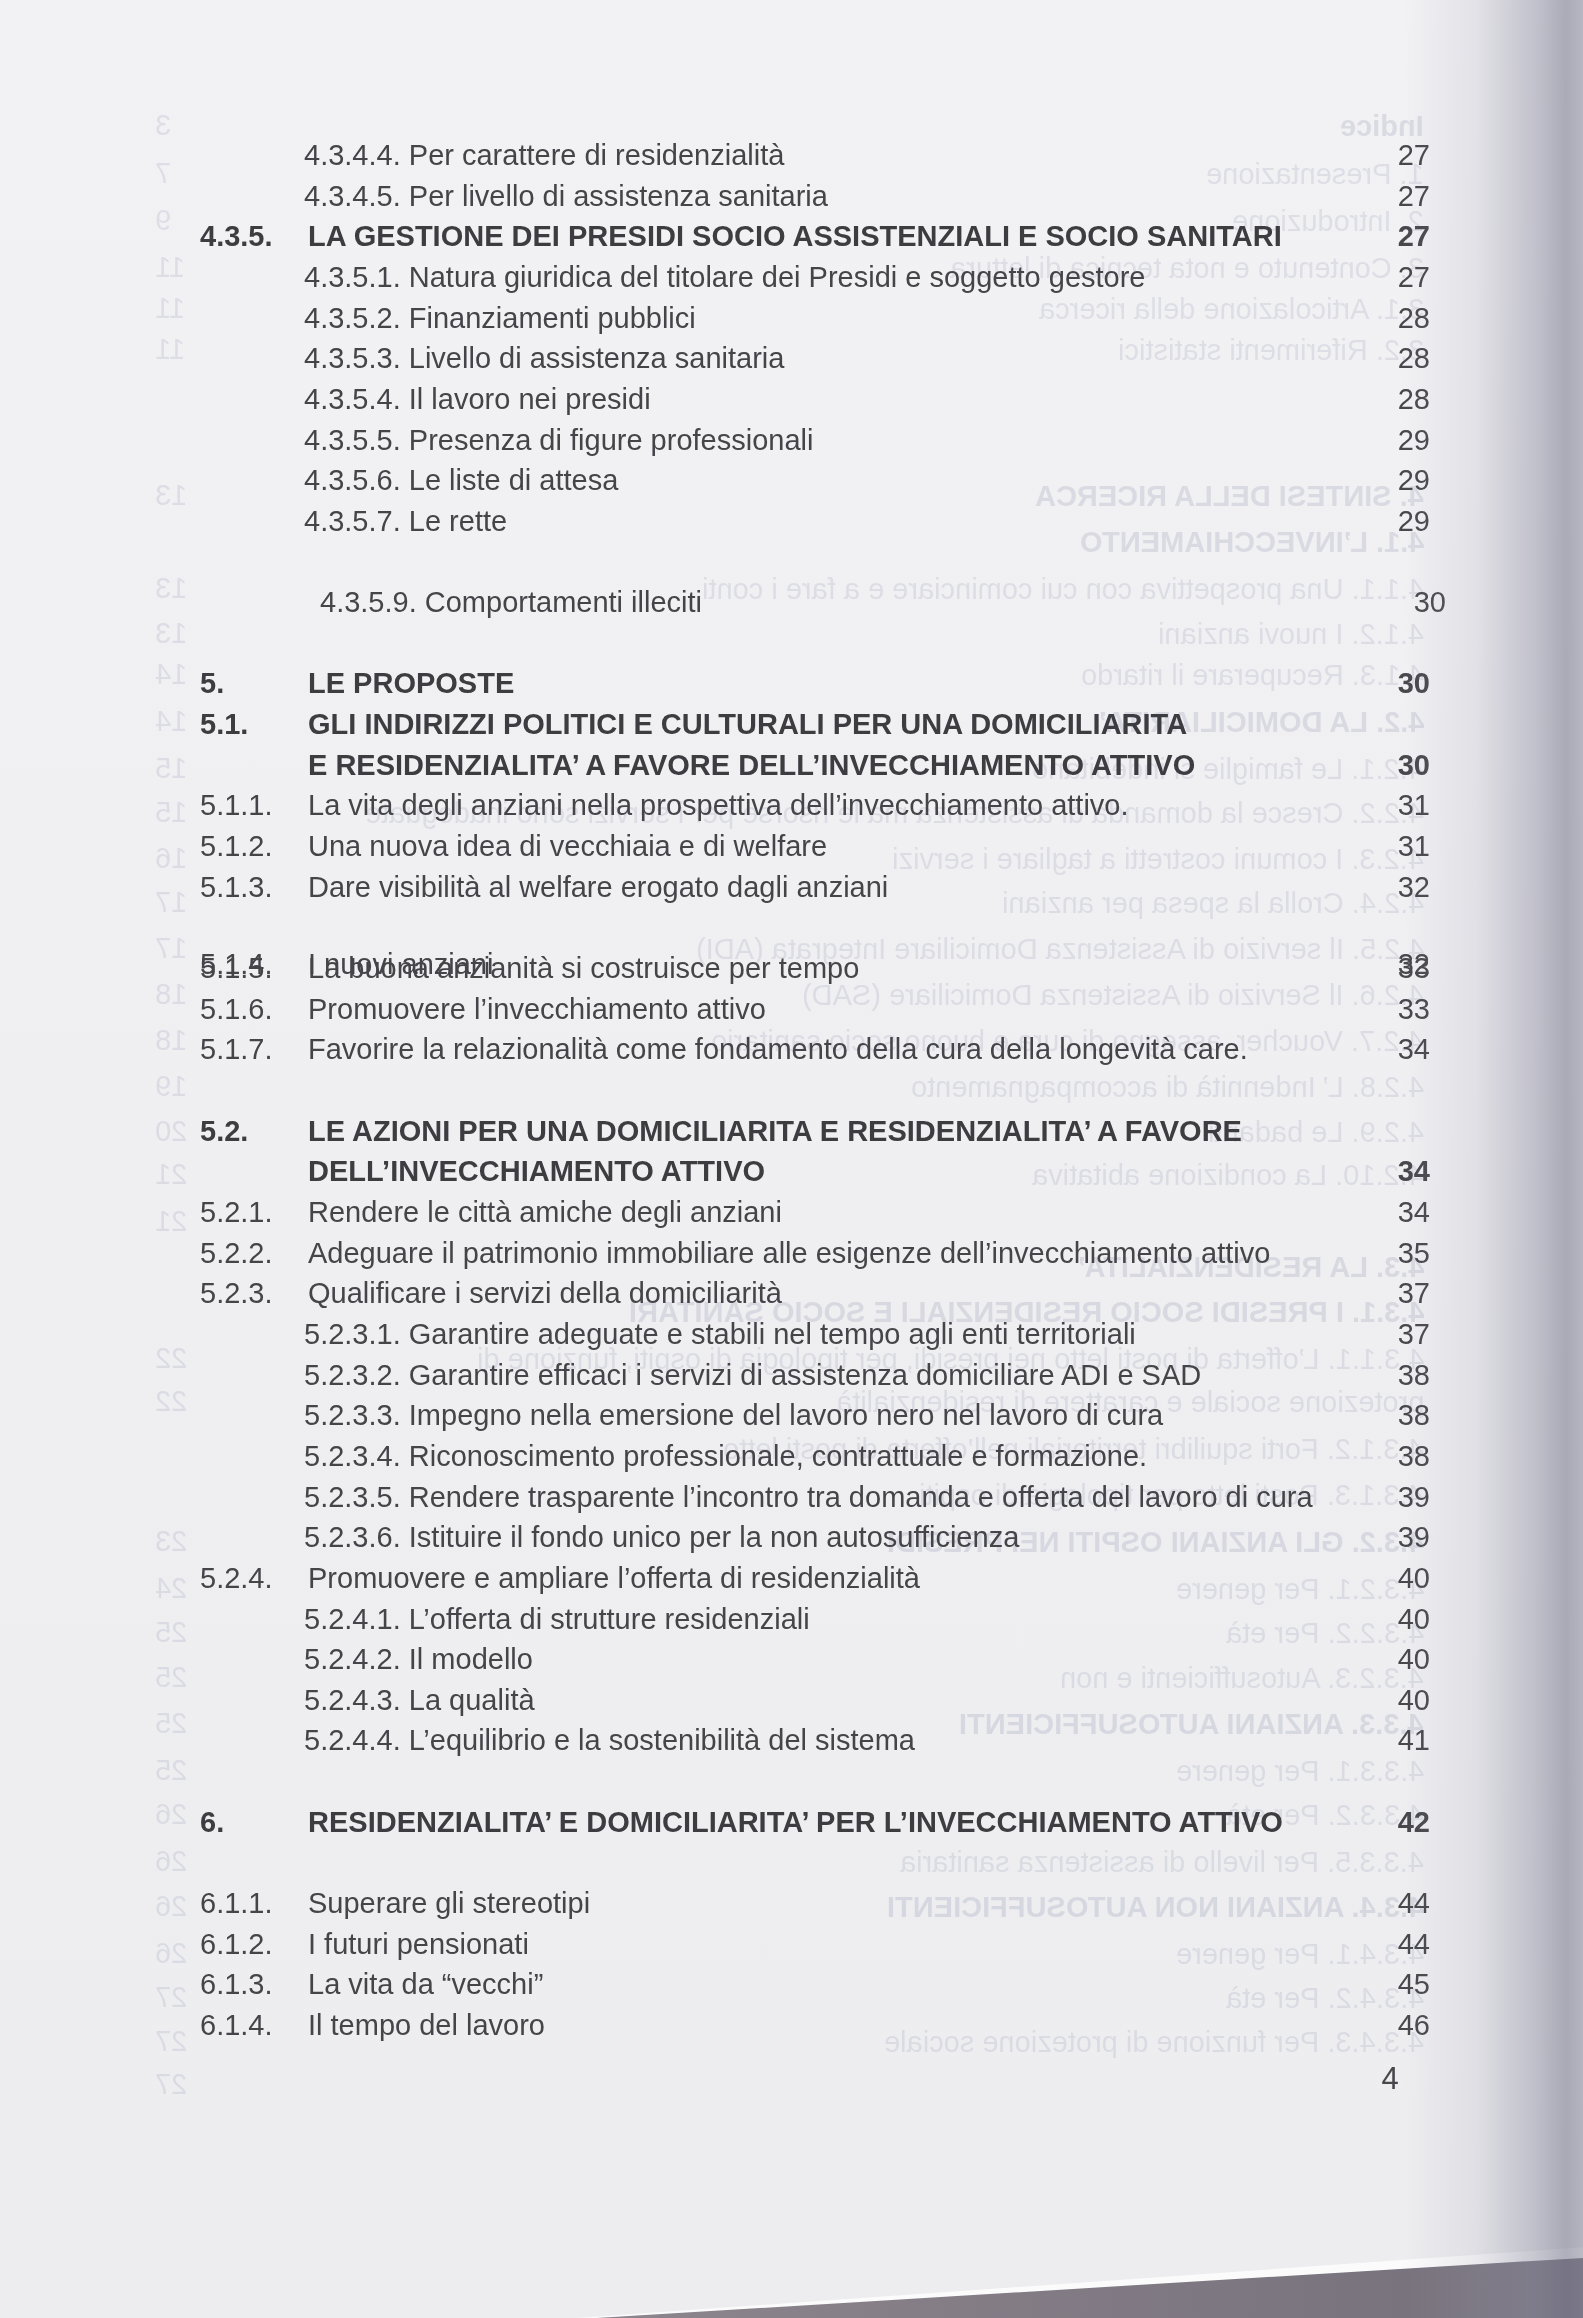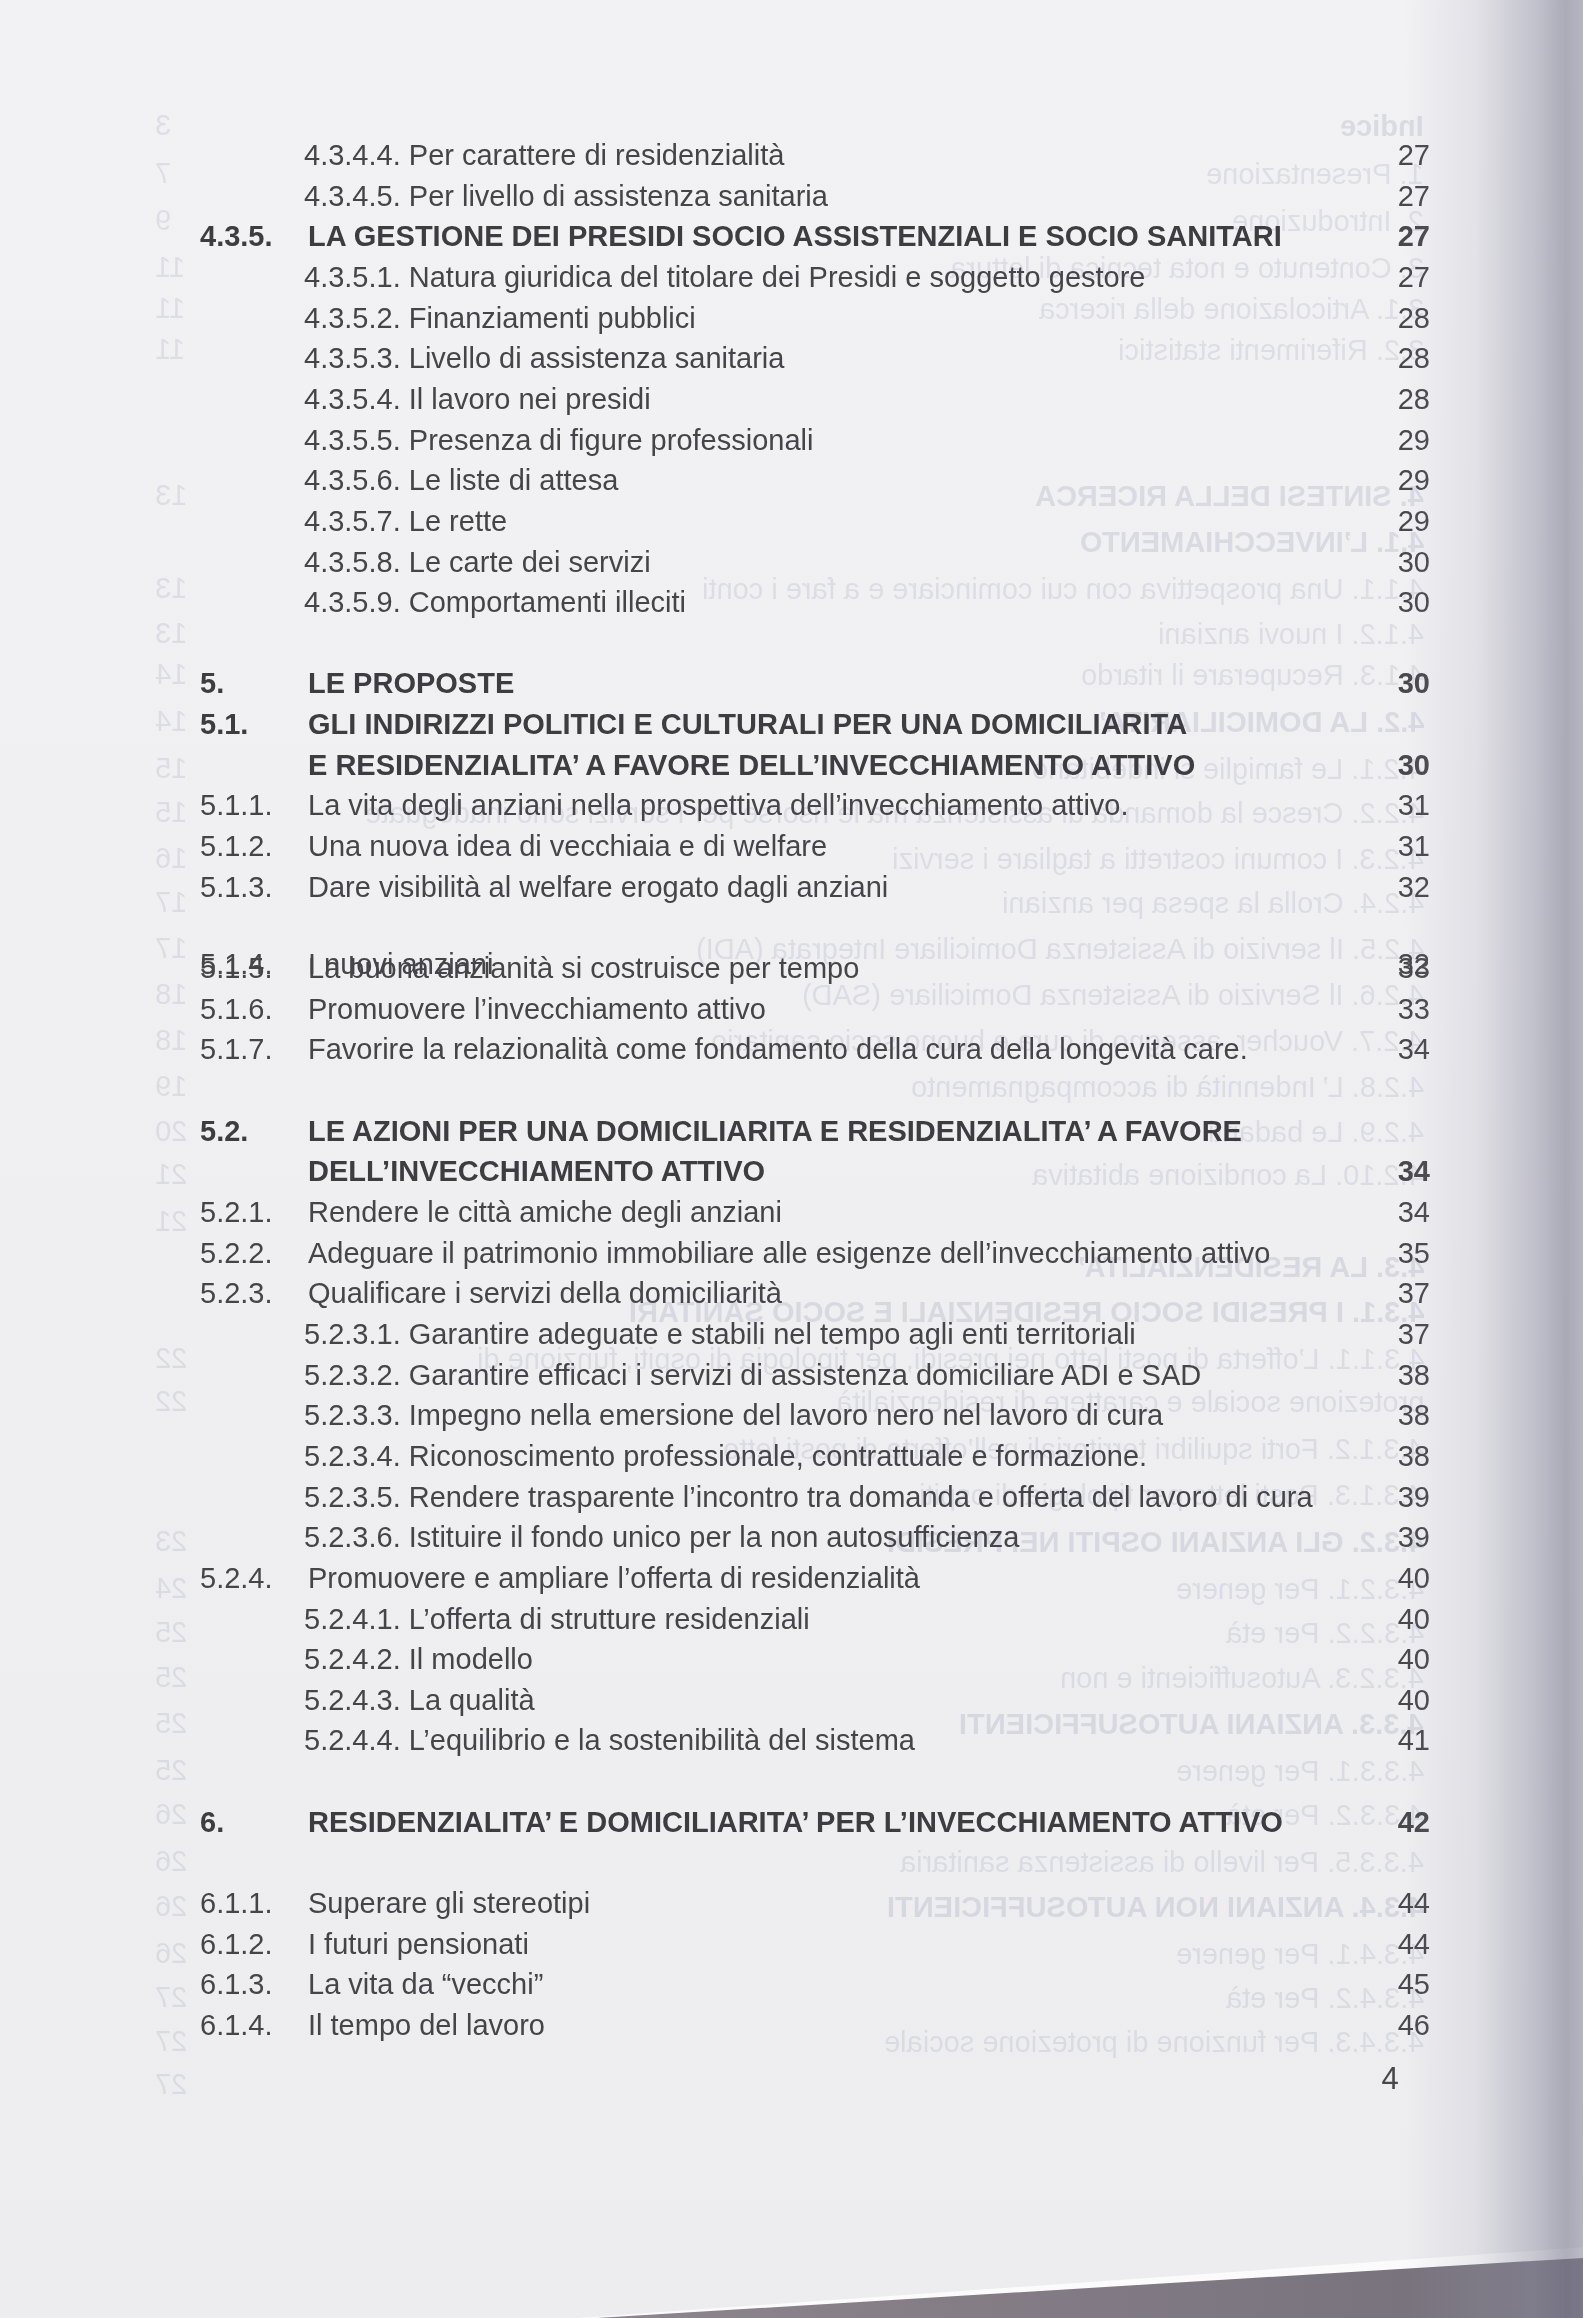--- a/index.html
+++ b/index.html
@@ -150,25 +150,21 @@
         <span class="pg">29</span>
       </div>
       <div class="row" style="top: 463px;">
         <span class="l4t">4.3.5.6. Le liste di attesa</span>
         <span class="pg">29</span>
       </div>
       <div class="row" style="top: 504px;">
         <span class="l4t">4.3.5.7. Le rette</span>
         <span class="pg">29</span>
       </div>
-      <div class="row" style="top: 545px;">
-        <span class="l4t">4.3.5.8. Le carte dei servizi</span>
-        <span class="pg">30</span>
-      </div>
-      <div class="row" style="top: 585px;">
+      <div class="row" style="top: 585px; margin-left: 16px;">
         <span class="l4t">4.3.5.9. Comportamenti illeciti</span>
         <span class="pg">30</span>
       </div>
       <div class="row b" style="top: 666px;">
         <span class="num">5.</span>
         <span class="ttl">LE PROPOSTE</span>
         <span class="pg">30</span>
       </div>
       <div class="row b" style="top: 707px;">
         <span class="num">5.1.</span>

